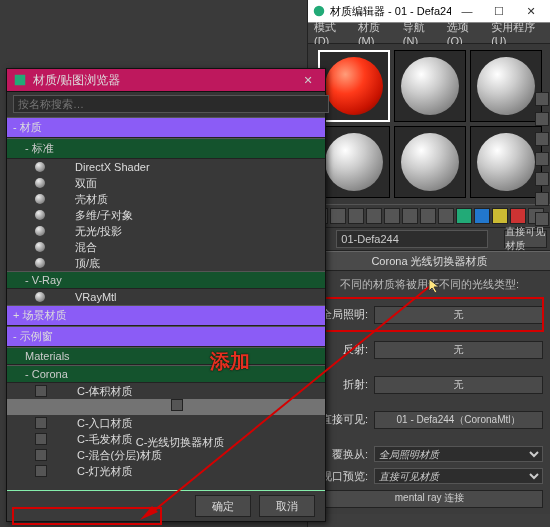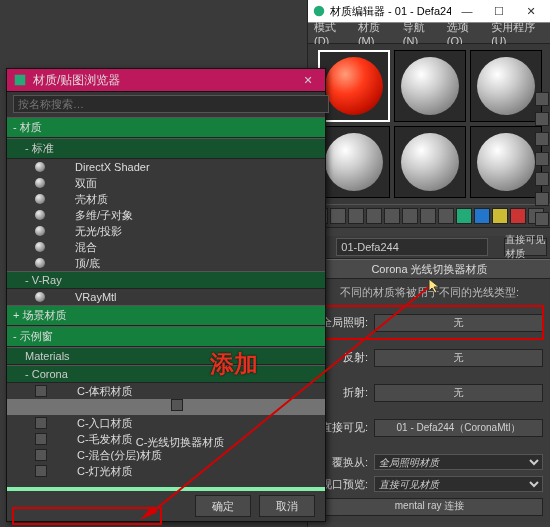--- a/index.html
+++ b/index.html
@@ -14,21 +14,21 @@
   .slots{display:grid;grid-template-columns:72px 72px 72px;grid-template-rows:72px 72px;gap:4px;padding:6px 6px 6px 10px;background:#383838;}
   .slot{background:#2a2a2a;border:1px solid #000;display:flex;align-items:center;justify-content:center;position:relative;}
   .slot.sel{border:2px solid #fff;}
   .ball{width:58px;height:58px;border-radius:50%;background:radial-gradient(circle at 35% 30%,#fff 0%,#ccc 35%,#888 75%,#555 100%);}
   .ball.red{background:radial-gradient(circle at 35% 30%,#ff9d7a 0%,#ff3a1a 35%,#c81200 70%,#5a0800 100%);}
   .rstrip{position:absolute;right:2px;top:48px;width:14px;height:154px;display:flex;flex-direction:column;gap:6px;align-items:center;}
   .rstrip div{width:12px;height:12px;background:#555;border:1px solid #222;}
   .toolbar{height:22px;background:#3a3a3a;border-top:1px solid #555;border-bottom:1px solid #222;display:flex;align-items:center;gap:2px;padding:0 4px;}
   .tico{width:14px;height:14px;background:#555;border:1px solid #222;}
   .tico.g{background:#2a7;} .tico.b{background:#27c;} .tico.y{background:#cb3;} .tico.r{background:#c33;}
-  .namebar{height:22px;background:#3a3a3a;display:flex;align-items:center;gap:16px;padding:0 4px;border-bottom:1px solid #222;margin-top:8px;}
+  .namebar{height:22px;background:#3a3a3a;display:flex;align-items:center;gap:16px;padding:0 4px;border-bottom:1px solid #222;}
   .namebar .eye{width:14px;height:14px;border:1px solid #666;border-radius:2px;}
   .namebar input{flex:1;height:16px;background:#2d2d2d;color:#ccc;border:1px solid #555;font-size:11px;padding:0 4px;}
   .namebar .typebtn{width:90px;height:16px;background:#4a4a4a;border:1px solid #222;font-size:10px;display:flex;align-items:center;justify-content:center;}
   .panelT{height:18px;background:#4a4a4a;color:#ddd;text-align:center;line-height:18px;border-top:1px solid #666;border-bottom:1px solid #222;}
   .panelB{padding:4px 8px 6px 8px;background:#3c3c3c;}
   .desc{color:#bbb;text-align:center;margin:2px 0 6px 0;}
   .row{display:flex;align-items:center;height:33px;margin-bottom:2px;}
   .row .lab{width:52px;text-align:right;padding-right:6px;color:#ddd;}
   .row .val{flex:1;height:16px;background:#4a4a4a;border:1px solid #222;display:flex;align-items:center;justify-content:center;font-size:10px;}
   .row.hl{outline:2px solid #d40000;outline-offset:-1px;}
@@ -40,28 +40,28 @@
   .cursor{position:absolute;width:16px;height:16px;pointer-events:none;}
   
   .lwin{position:absolute;left:6px;top:68px;width:318px;height:452px;background:#3a3a3a;border:1px solid #111;box-shadow:2px 2px 6px rgba(0,0,0,.6);}
   .lwin .lhdr{height:22px;background:#be185d;display:flex;align-items:center;padding:0 6px;border-bottom:1px solid #111;}
   .lwin .lhdr .ticon{width:14px;height:14px;margin-right:6px;}
   .lwin .lhdr .ttxt{flex:1;color:#ddd;font-size:12px;}
   .lwin .lhdr .x{width:22px;text-align:center;color:#ccc;}
   .lsearch{height:22px;background:#353535;padding:3px 6px;border-bottom:1px solid #222;}
   .lsearch input{width:100%;height:16px;background:#2a2a2a;border:1px solid #555;color:#ccc;padding:0 4px;font-size:11px;}
   .tree{position:absolute;top:48px;left:0;right:0;bottom:30px;overflow:hidden;background:#383838;}
-  .grp{padding:2px 6px;color:#ddd;background:#15803d;border-top:1px solid #555;border-bottom:1px solid #222;}
+  .grp{padding:2px 6px;color:#ddd;background:#8b5cf6;border-top:1px solid #555;border-bottom:1px solid #222;}
   .grp.sub{padding-left:18px;color:#ccc;background:#14532d;}
   .item{display:flex;align-items:center;height:16px;padding-left:28px;color:#ddd;gap:24px;}
   .item .dot{width:10px;height:10px;border-radius:50%;background:radial-gradient(circle at 35% 30%,#eee,#888 70%,#444);margin-right:6px;flex:none;}
   .item .box{width:10px;height:10px;background:#555;border:1px solid #222;margin-right:6px;flex:none;}
-  .btnbar{position:absolute;left:0;right:0;bottom:0;height:30px;background:#3a3a3a;border-top:4px solid #86efac;display:flex;align-items:center;justify-content:flex-end;gap:8px;padding:0 10px;}
+  .btnbar{position:absolute;left:0;right:0;bottom:0;height:30px;background:#3a3a3a;border-top:1px solid #86efac;display:flex;align-items:center;justify-content:flex-end;gap:8px;padding:0 10px;}
   .btn{width:54px;height:20px;background:#4a4a4a;border:1px solid #222;color:#ddd;display:flex;align-items:center;justify-content:center;}
-  .anno{position:absolute;color:#e53020;font-size:24px;font-weight:bold;text-shadow:0 0 2px #000;}
+  .anno{position:absolute;color:#e53020;font-size:20px;font-weight:bold;text-shadow:0 0 2px #000;}
   .redline{position:absolute;pointer-events:none;}
   .redbox{position:absolute;border:2px solid #d40000;pointer-events:none;}
 </style>
 </head>
 <body>
 
 <div class="stage">
 
   <div class="rwin">
     <div class="titlebar">

